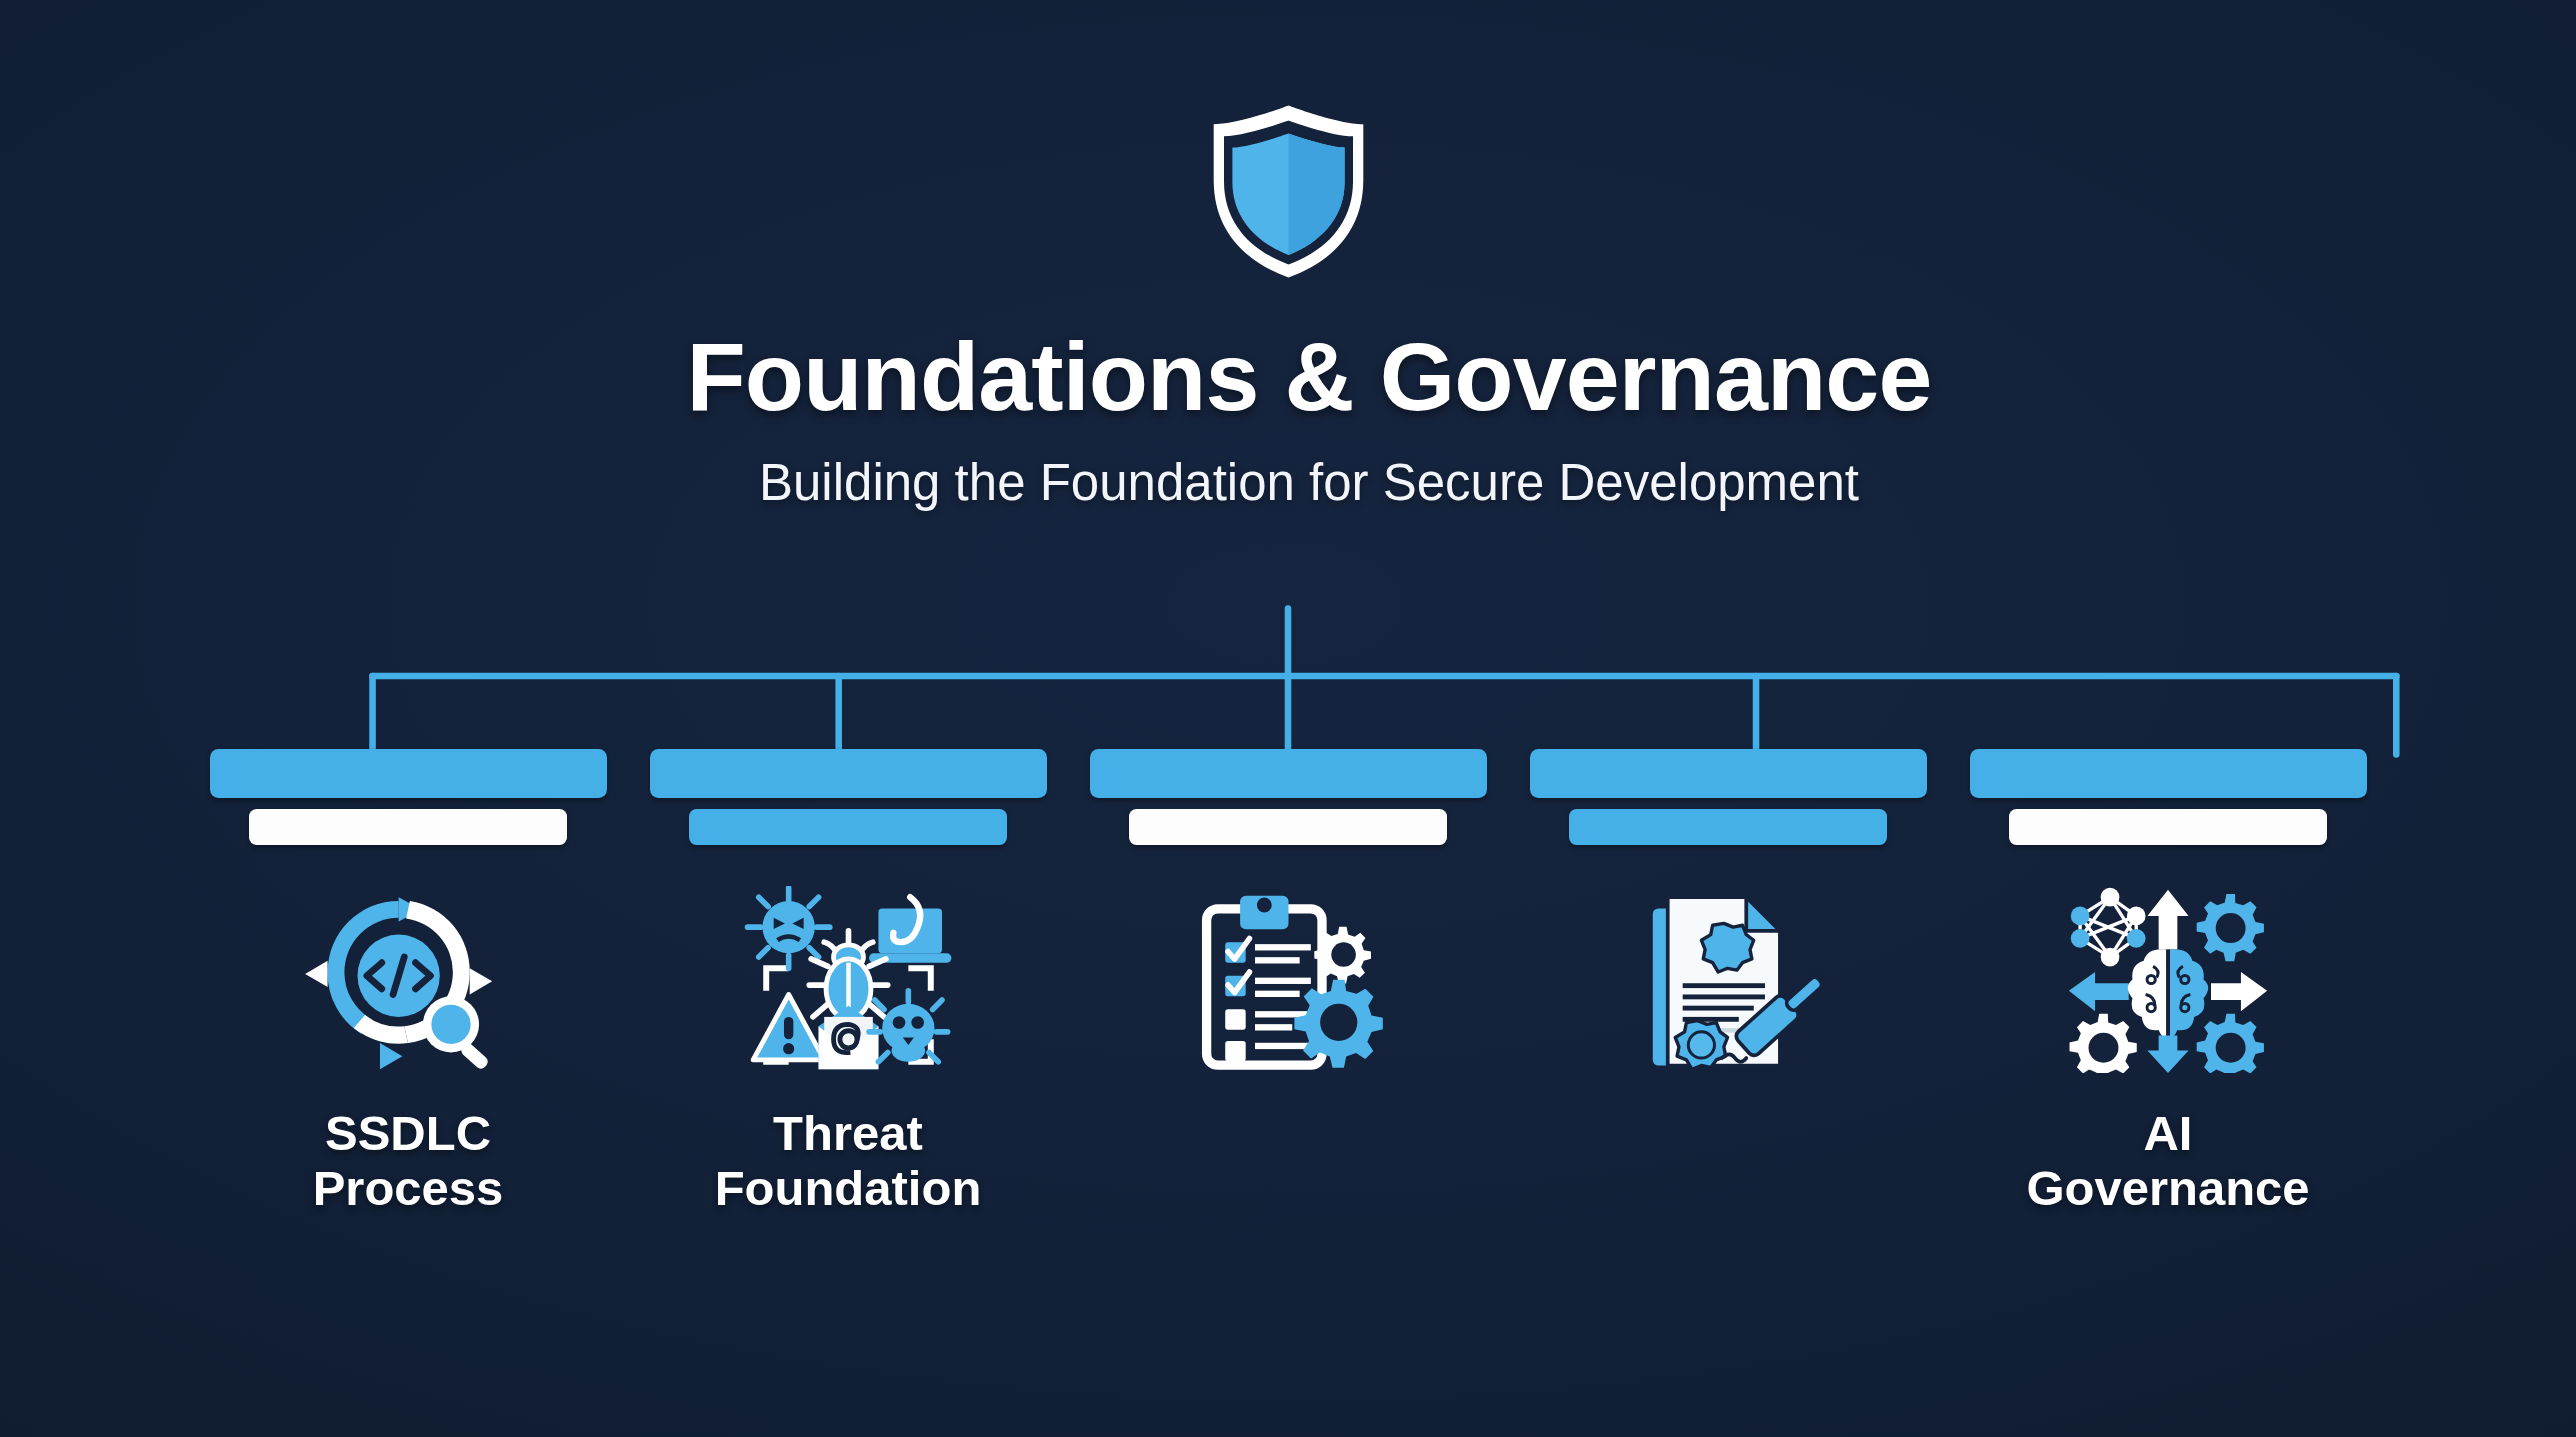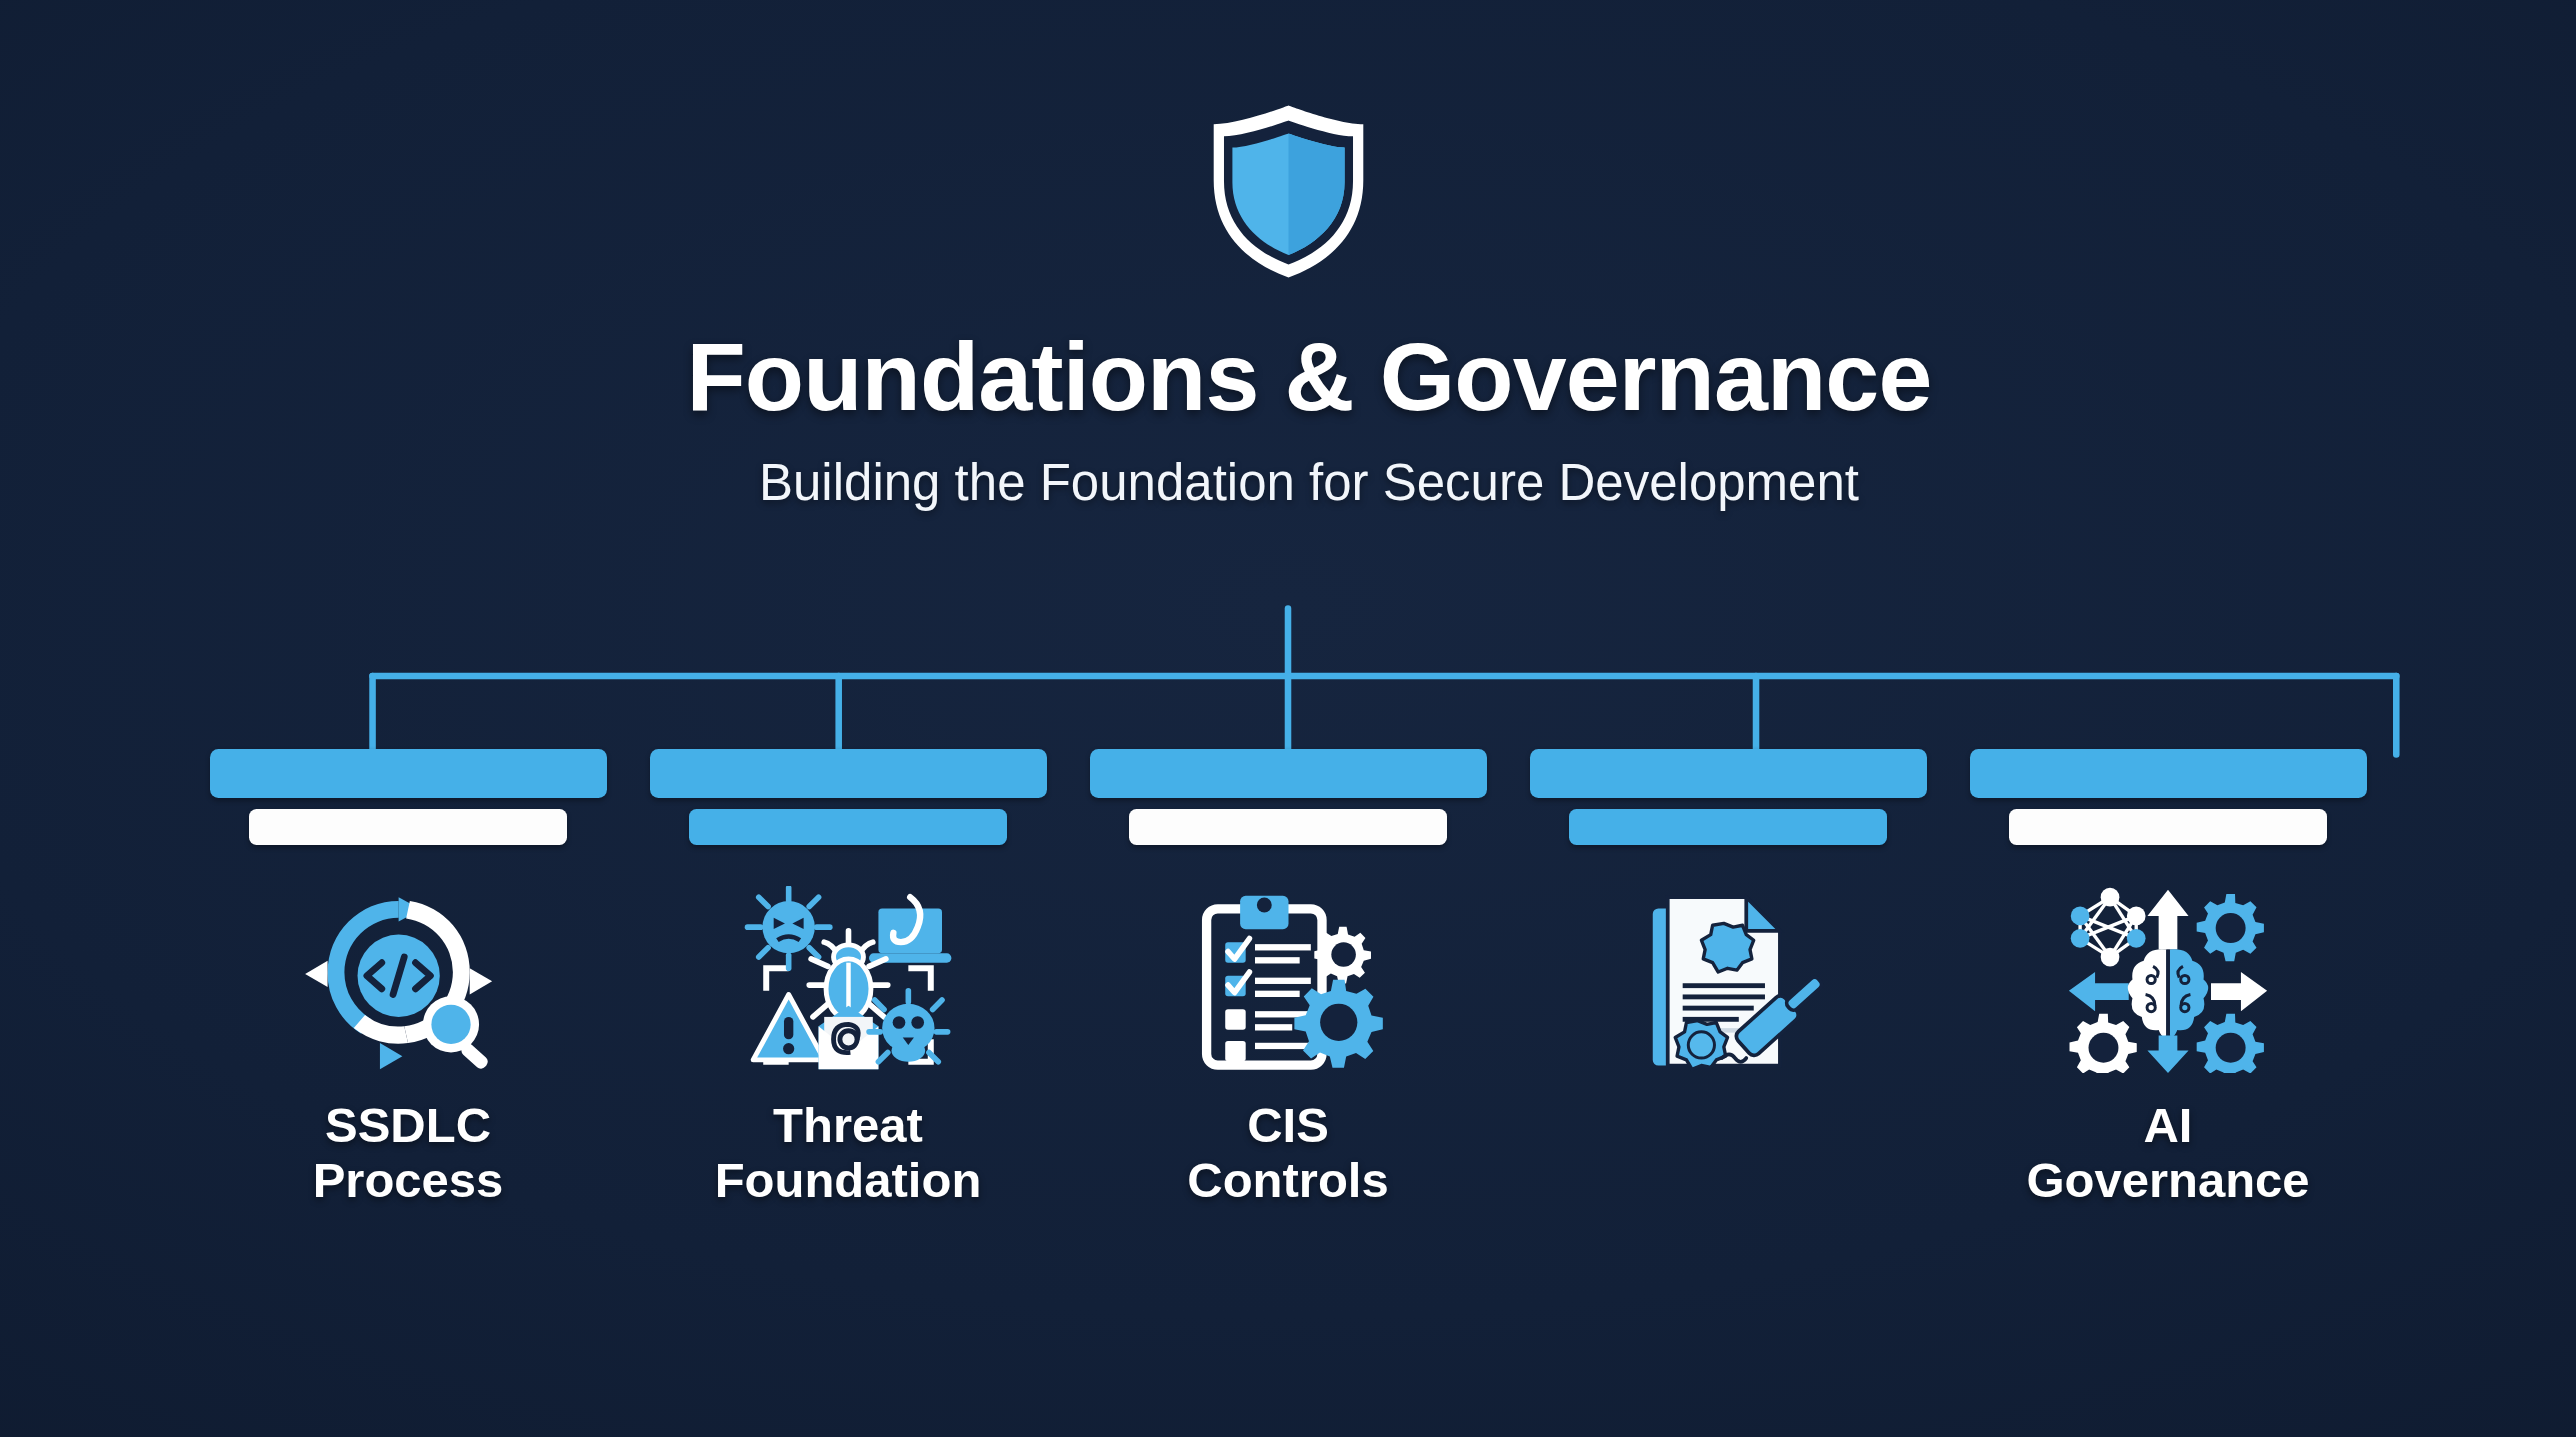--- a/index.html
+++ b/index.html
@@ -103,21 +103,21 @@
     width: 234px;
     height: 197px;
     margin-top: 36px;
     display: flex;
     align-items: center;
     justify-content: center;
   }
   .icon-box svg { display: block; }
 
   .col-label {
-    margin-top: 20px;
+    margin-top: 28px;
     color: #ffffff;
     font-size: 49px;
     font-weight: bold;
     line-height: 1.12;
     text-align: center;
     text-shadow: 0 2.8px 7.5px rgba(0,0,0,0.45);
     white-space: pre-line;
   }
 </style>
 </head>
@@ -318,22 +318,20 @@
             <path d="M0 -15 L4 -13.6 L7.5 -16 L10.6 -12.9 L8.3 -9.3 L9.6 -5.4 L14 -4.6 L14 -0.1 L9.6 1 L8 4.8 L10.3 8.4 L7.1 11.5 L3.6 9.2 L-0.3 10.5 L-1.2 14.9 L-5.7 14.9 L-6.7 10.5 L-10.5 8.9 L-14 11.2 L-17.2 8.1 L-14.9 4.5 L-16.2 0.6 L-20.6 -0.3 L-20.6 -4.8 L-16.2 -5.8 L-14.6 -9.6 L-16.9 -13.1 L-13.8 -16.3 L-10.2 -14 L-6.3 -15.3 L-5.4 -19.7 L-0.9 -19.7 Z" transform="translate(3,3) scale(0.88)" fill="#ffffff"></path>
             <circle cx="0.6" cy="0.6" r="6.6" fill="#14223c"></circle>
           </g>
 
           <g transform="translate(80,72)">
             <path d="M0 -26 L6.9 -24.1 L12.9 -27.6 L18.3 -22.2 L14.8 -16.2 L17 -9.5 L24.6 -8.1 L24.6 -0.4 L17 1.5 L14.2 8 L18.2 14.2 L12.8 19.6 L6.6 15.6 L0 18 L-1.5 25.6 L-9.2 25.6 L-11 18 L-17.6 15.3 L-23.6 19.3 L-29 13.9 L-25 7.7 L-27.2 1.1 L-34.8 -0.4 L-34.8 -8.1 L-27.2 -9.8 L-24.5 -16.4 L-28.5 -22.4 L-23.1 -27.8 L-16.9 -23.8 L-10.3 -26 L-8.8 -33.6 L-1.1 -33.6 Z" transform="translate(5,5) scale(0.8)" fill="#4fb4ea"></path>
             <circle cx="1" cy="1" r="10" fill="#14223c"></circle>
           </g>
         </svg>
       </div>
-      <div class="col-label">CIS
-Controls</div>
     </div>
 
     <div class="column">
       <div class="bar-main"></div>
       <div class="bar-sub blue"></div>
       <div class="icon-box">
         <svg width="197" height="187" viewBox="0 0 105 100">
 
           <rect x="12" y="12" width="58" height="84" rx="3" fill="#4fb4ea"></rect>
 

